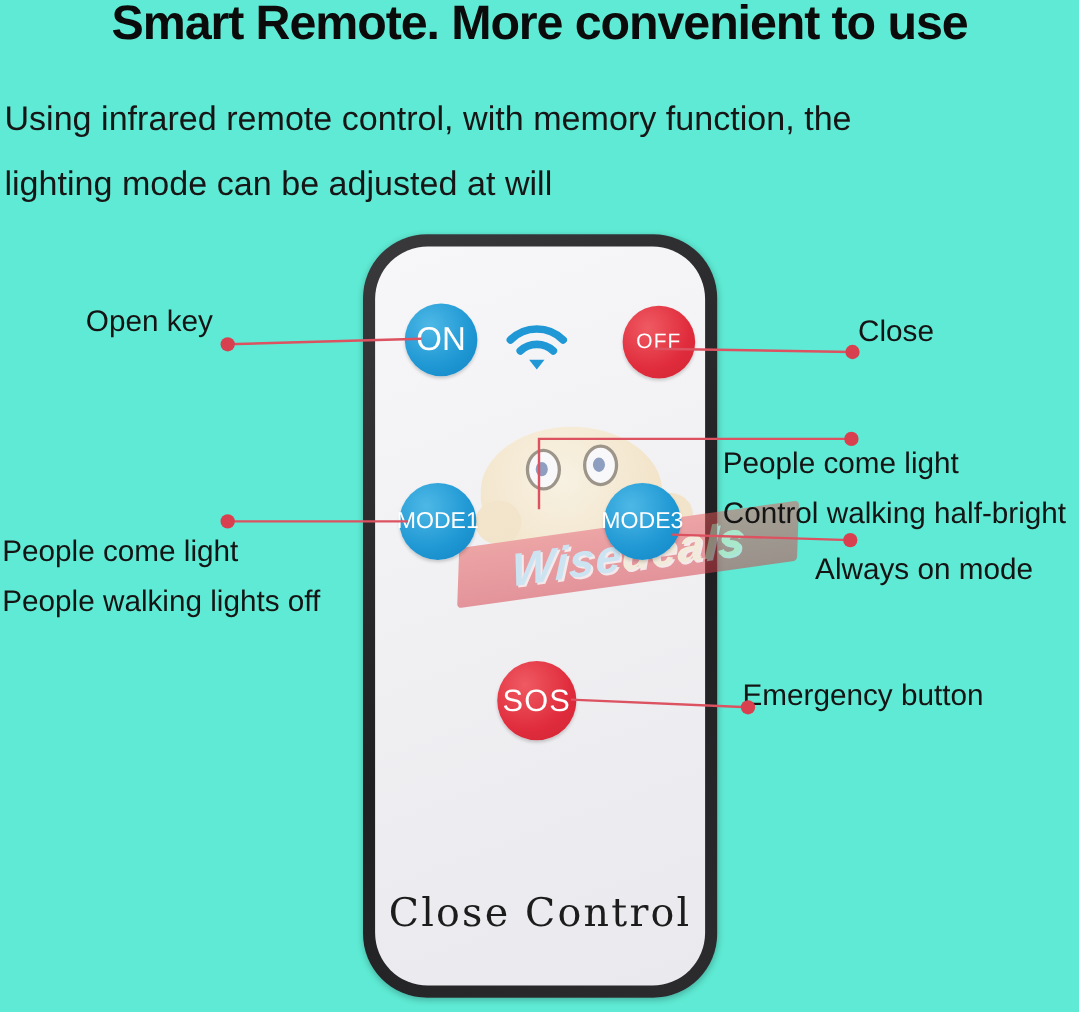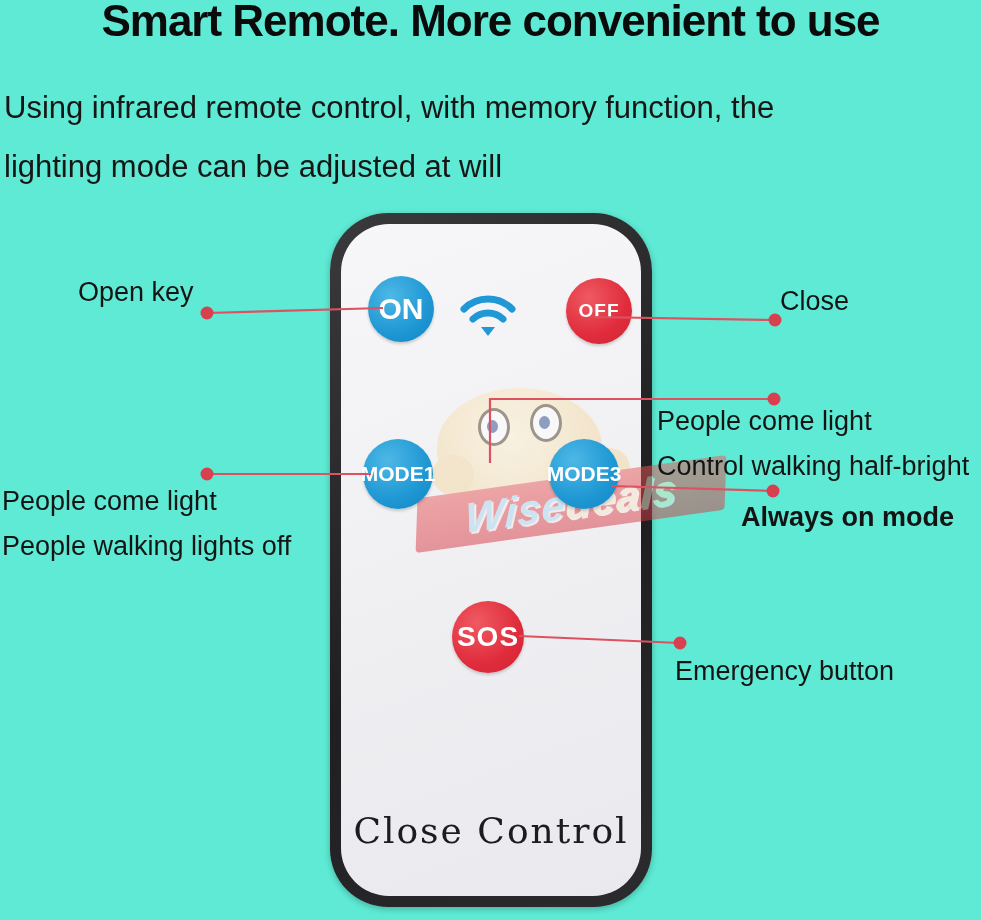--- a/index.html
+++ b/index.html
@@ -53,21 +53,21 @@
   }
 
   
   .btn {
     position: absolute;
     border-radius: 50%;
     display: flex;
     align-items: center;
     justify-content: center;
     color: #ffffff;
-    font-weight: bold;
+    font-weight: normal;
     text-align: left;
   }
   .btn.blue { background: radial-gradient(circle at 35% 30%, #4db8e6, #1e97d3 60%, #1286c4); box-shadow: 0 2px 3px rgba(0,0,0,0.18); }
   .btn.red  { background: radial-gradient(circle at 35% 30%, #ef5a62, #e02c3c 60%, #cf2434); box-shadow: 0 2px 3px rgba(0,0,0,0.18); }
 
   .btn-on   { left: 368px; top: 276px; width: 66px; height: 66px; font-size: 30px; }
   .btn-off  { left: 566px; top: 278px; width: 66px; height: 66px; font-size: 19px; letter-spacing: 1px; }
   .btn-mode1{ left: 363px; top: 439px; width: 70px; height: 70px; font-size: 21px; }
   .btn-mode2{ left: 455px; top: 439px; width: 70px; height: 70px; font-size: 21px; }
   .btn-mode3{ left: 549px; top: 439px; width: 70px; height: 70px; font-size: 21px; }
@@ -149,24 +149,24 @@
   .note {
     position: absolute;
     font-size: 27px;
     color: #141414;
     white-space: nowrap;
   }
   .note-open      { left: 78px;  top: 277px; }
   .note-close     { left: 780px; top: 286px; }
   .note-pcl-right { left: 657px; top: 406px; }
   .note-half      { left: 657px; top: 451px; }
-  .note-always    { left: 741px; top: 502px; font-weight: bold; }
+  .note-always    { left: 741px; top: 502px; }
   .note-pcl-left  { left: 2px;   top: 486px; }
   .note-off-left  { left: 2px;   top: 531px; }
-  .note-emerg     { left: 675px; top: 656px; text-align: center; }
+  .note-emerg     { left: 675px; top: 617px; text-align: center; }
 
   
   .overlay {
     position: absolute;
     left: 0; top: 0;
     width: 981px; height: 920px;
     pointer-events: none;
   }
 </style>
 </head>

